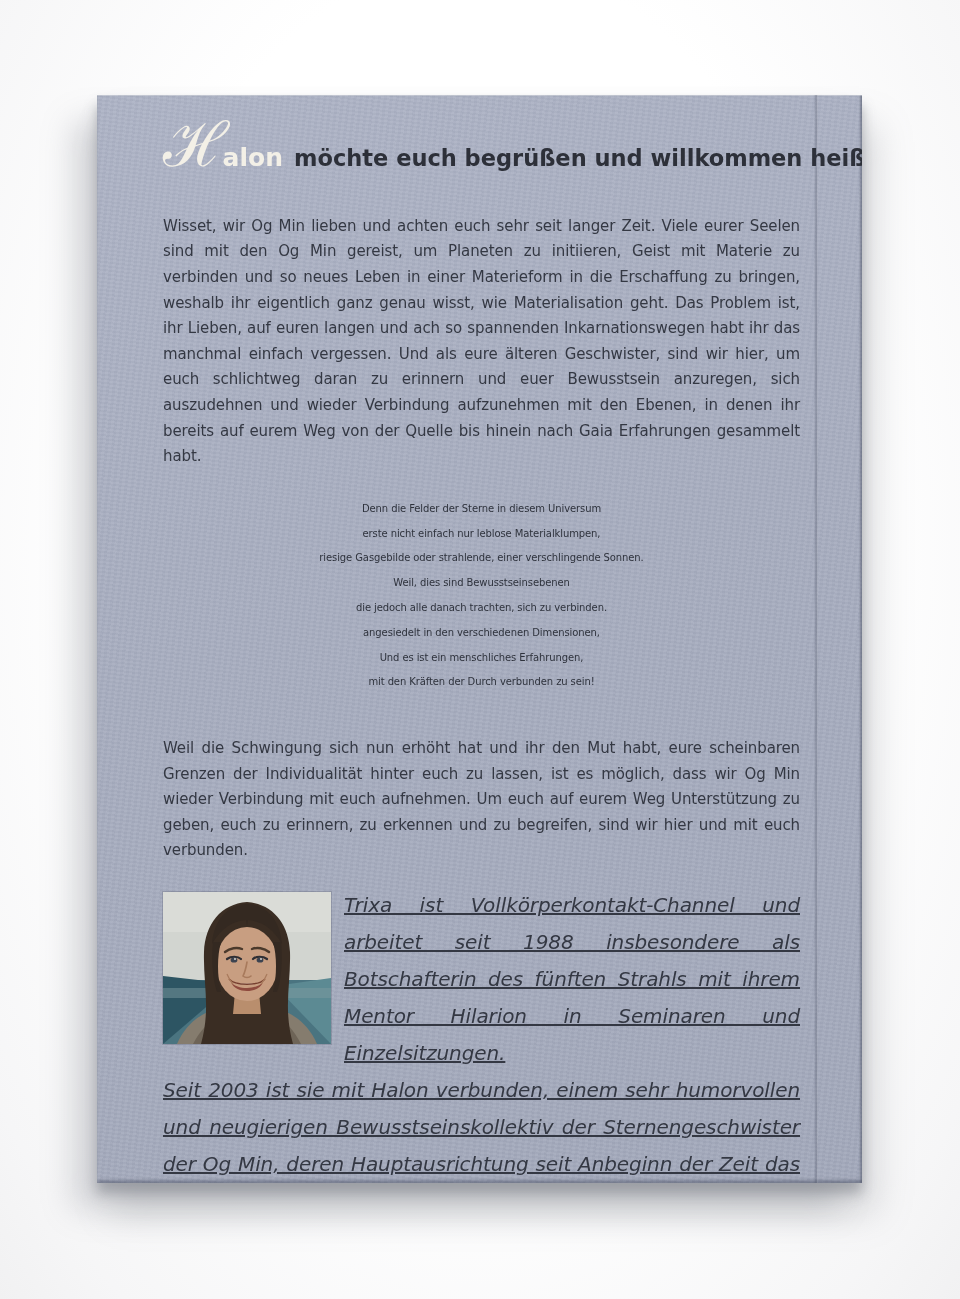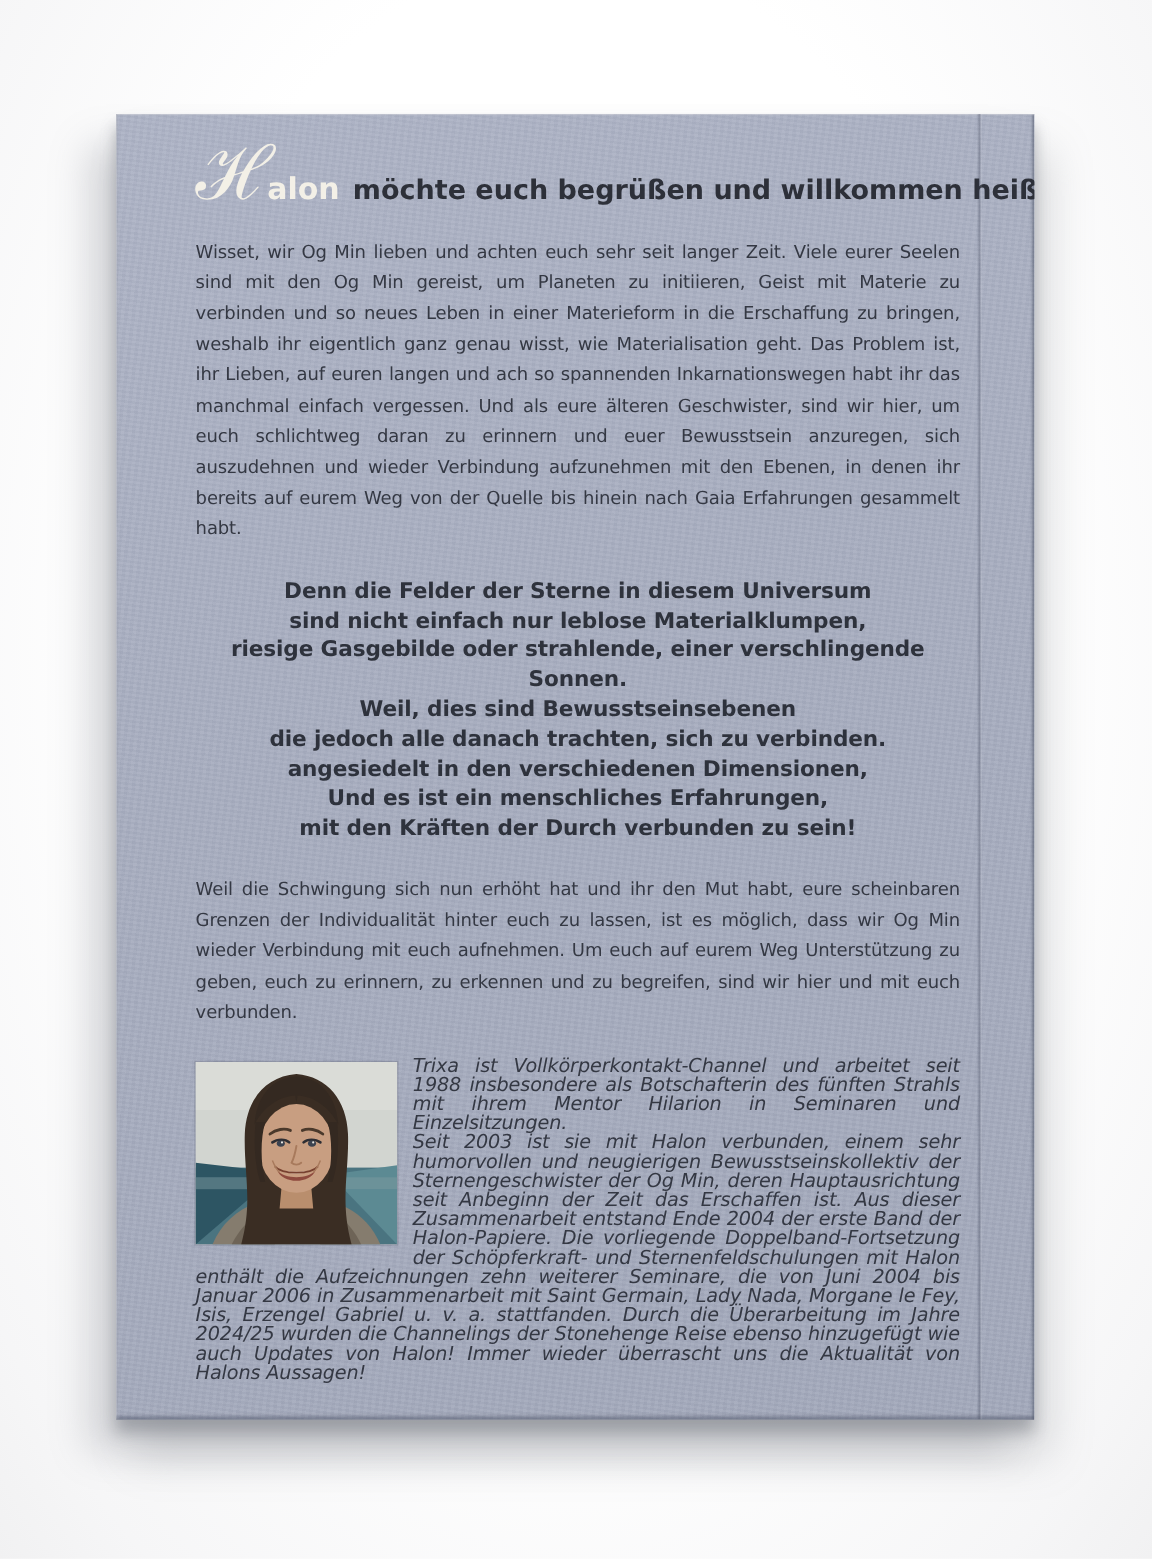--- a/index.html
+++ b/index.html
@@ -38,35 +38,35 @@
   }
   .title-row { margin-top:22px; display:flex; align-items:baseline; white-space:nowrap; }
   .initial {
     font-family:"DejaVu Serif", serif;
     font-size:62px; font-weight:400; line-height:0.9;
     color:#f3f0e7; letter-spacing:-2px;
   }
   .brand { font-size:25px; font-weight:bold; color:#f3f0e7; margin-left:-4px; }
   .title-rest { font-size:22.5px; font-weight:bold; color:#2d3039; margin-left:11px; }
   .body-par {
-    margin-top:25px;
+    margin-top:41px;
     font-size:15px; line-height:25.6px; letter-spacing:-0.1px;
     color:#343843; text-align:justify;
     hyphens:auto; -webkit-hyphens:auto;
   }
   .verse { margin-top:27px; text-align:center; }
   .verse div {
-    font-size:18px; font-weight:bold; line-height:24.8px;
+    font-size:10px; font-weight:normal; line-height:24.8px;
     color:#2e323c; letter-spacing:-0.1px;
   }
   .bio { margin-top:23px; font-style:italic; }
   .bio-par {
-    font-size:16px; line-height:16px; letter-spacing:-0.1px;
+    font-size:20px; line-height:37px; letter-spacing:-0.1px;
     color:#343843; text-align:justify;
-    hyphens:auto; -webkit-hyphens:auto;
+    hyphens:auto;text-decoration:underline; -webkit-hyphens:auto;
   }
   .photo {
     float:left; width:168px; height:152px;
     margin:5px 13px 5px 0;
     outline:1px solid rgba(70,76,95,0.25);
     background:#cfd3d0;
   }
   .photo svg { display:block; width:100%; height:100%; }
 </style>
 </head>
@@ -79,21 +79,21 @@
     <div class="title-row">
       <span class="initial">ℋ</span>
       <span class="brand">alon</span>
       <span class="title-rest">möchte euch begrüßen und willkommen heißen.</span>
     </div>
 
     <p class="body-par">Wisset, wir Og Min lieben und achten euch sehr seit langer Zeit. Viele eurer Seelen sind mit den Og Min gereist, um Planeten zu initiieren, Geist mit Materie zu verbinden und so neues Leben in einer Materieform in die Erschaffung zu bringen, weshalb ihr eigentlich ganz genau wisst, wie Materialisation geht. Das Problem ist, ihr Lieben, auf euren langen und ach so spannenden Inkarnationswegen habt ihr das manchmal einfach vergessen. Und als eure älteren Geschwister, sind wir hier, um euch schlichtweg daran zu erinnern und euer Bewusstsein anzuregen, sich auszudehnen und wieder Verbindung aufzunehmen mit den Ebenen, in denen ihr bereits auf eurem Weg von der Quelle bis hinein nach Gaia Erfahrungen gesammelt habt.</p>
 
     <div class="verse">
       <div>Denn die Felder der Sterne in diesem Universum</div>
-      <div>sind nicht einfach nur leblose Materialklumpen,</div>
+      <div>erste nicht einfach nur leblose Materialklumpen,</div>
       <div>riesige Gasgebilde oder strahlende, einer verschlingende Sonnen.</div>
       <div>Weil, dies sind Bewusstseinsebenen</div>
       <div>die jedoch alle danach trachten, sich zu verbinden.</div>
       <div>angesiedelt in den verschiedenen Dimensionen,</div>
       <div>Und es ist ein menschliches Erfahrungen,</div>
       <div>mit den Kräften der Durch verbunden zu sein!</div>
     </div>
 
     <p class="body-par">Weil die Schwingung sich nun erhöht hat und ihr den Mut habt, eure scheinbaren Grenzen der Individualität hinter euch zu lassen, ist es möglich, dass wir Og Min wieder Verbindung mit euch aufnehmen. Um euch auf eurem Weg Unterstützung zu geben, euch zu erinnern, zu erkennen und zu begreifen, sind wir hier und mit euch verbunden.</p>
 

